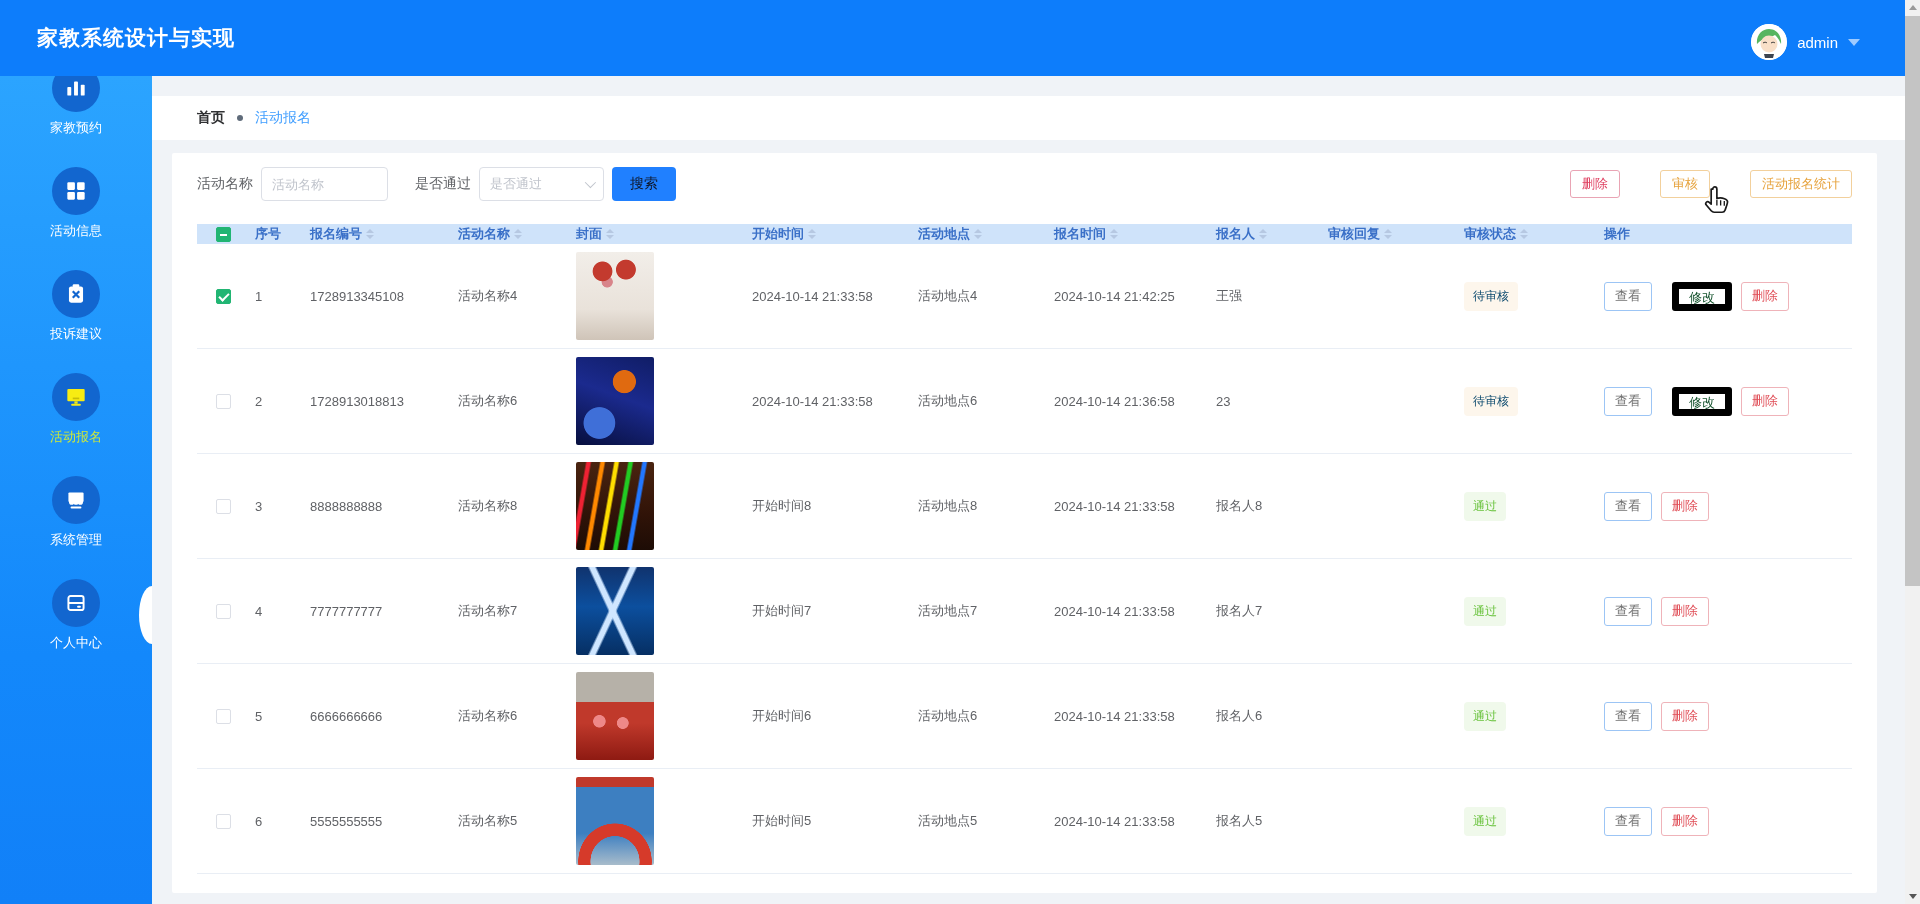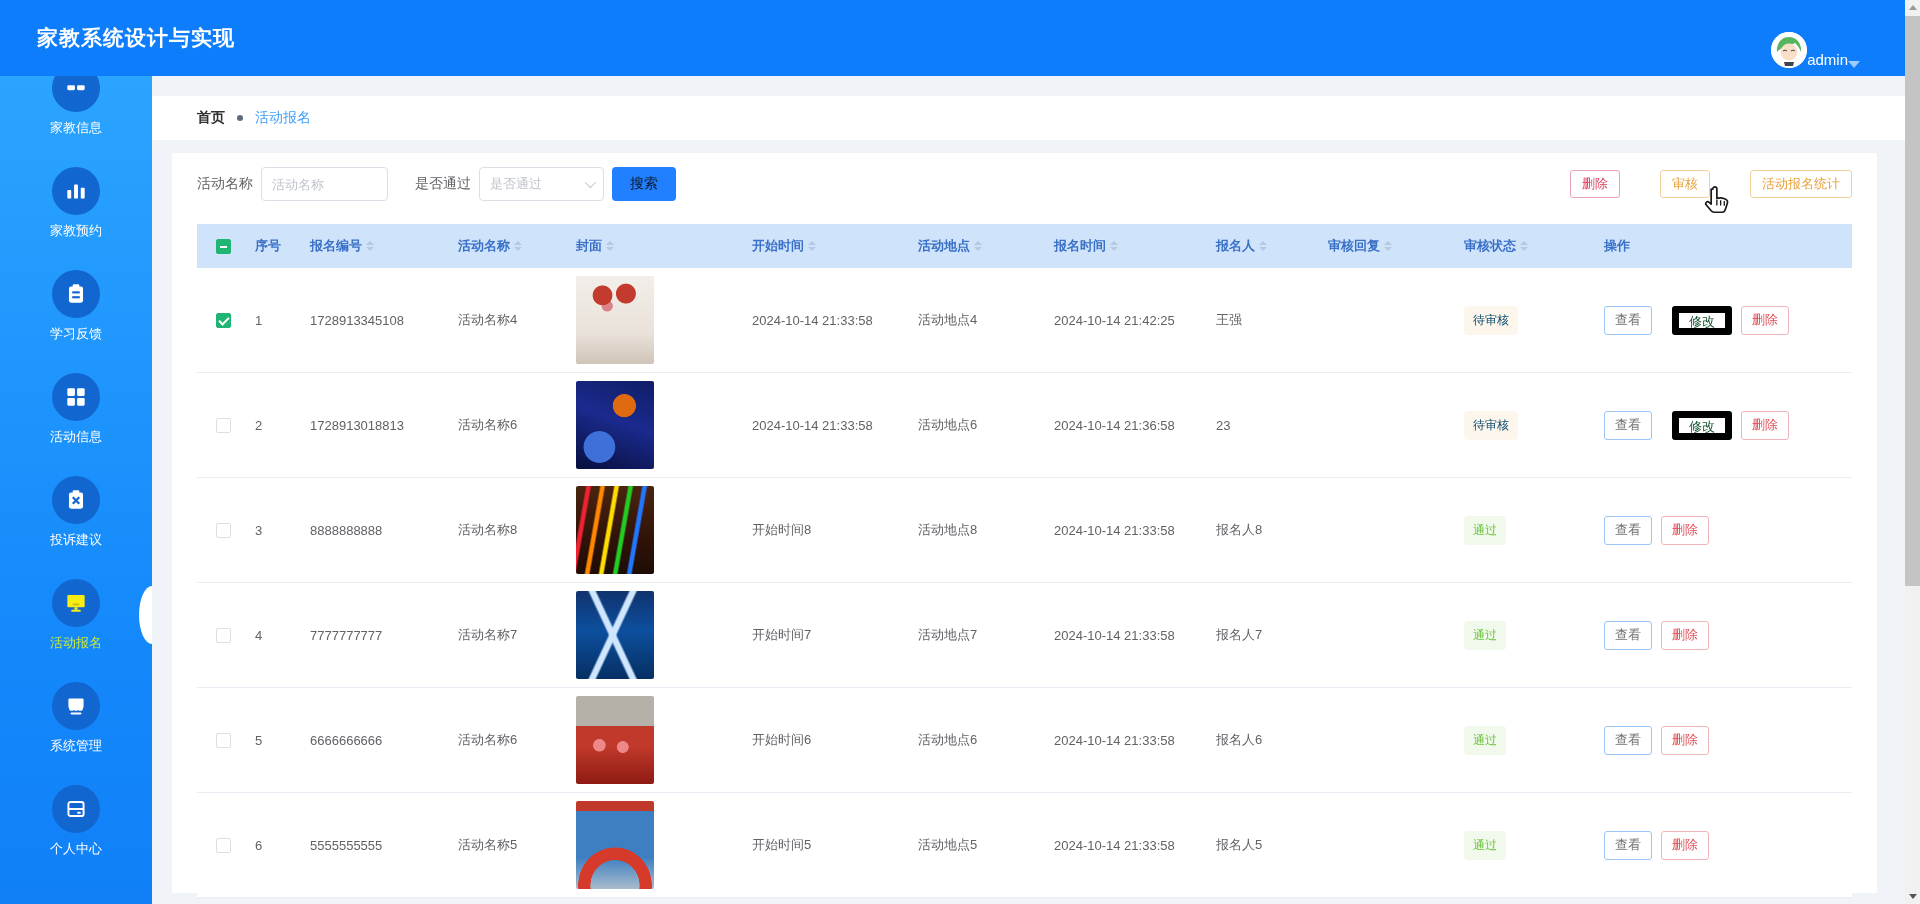--- a/index.html
+++ b/index.html
@@ -2,21 +2,21 @@
 <html><head>
 <meta charset="utf-8">
 <style>
   * { margin:0; padding:0; box-sizing:border-box; }
   html,body { width:1920px; height:904px; overflow:hidden; font-family:"Liberation Sans","DejaVu Sans",sans-serif; background:#f0f3f7; }
   .stage { position:absolute; width:1920px; height:904px; overflow:hidden;padding-left:40px; }
 
   
   .topbar { position:absolute; left:0; top:0; width:1905px; height:76px; background:#0d7dfb; z-index:5; }
   .logo { position:absolute; left:37px; top:24px; color:#fff; font-size:21px; font-weight:700; letter-spacing:1px; }
-  .user-menu { position:absolute; right:45px; top:28px; height:40px; display:flex; align-items:flex-end; cursor:pointer; }
+  .user-menu { position:absolute; right:45px; top:22px; height:40px; display:flex; align-items:center; gap:10px; cursor:pointer; }
   .avatar { width:36px; height:36px; border-radius:50%; background:#fff; overflow:hidden; flex:0 0 auto; }
   .username { color:#fff; font-size:15px; }
   .caret-down { width:0; height:0; border-left:6px solid transparent; border-right:6px solid transparent; border-top:7px solid #9ecbff; }
 
   
   .sidebar { position:absolute; left:0; top:76px; width:152px; bottom:0; background:linear-gradient(180deg,#2ba4ff 0%,#1388fb 70%,#1180f8 100%); overflow:hidden; z-index:4; }
   .side-item { height:103px; display:flex; flex-direction:column; align-items:center; cursor:pointer; }
   .side-item:first-child { margin-top:-12px; }
   .side-ico { width:48px; height:48px; border-radius:50%; background:#1266cf; display:flex; align-items:center; justify-content:center; }
   .side-label { margin-top:7px; color:#fff; font-size:13px; }
@@ -42,21 +42,21 @@
   .chev { width:8px; height:8px; border-right:1.5px solid #c0c4cc; border-bottom:1.5px solid #c0c4cc; transform:rotate(45deg) translateY(-2px); }
   .btn-search { margin-left:8px; width:64px; height:34px; background:#2080ff; color:#0f172a; border:none; border-radius:4px; font-size:14px; cursor:pointer; font-family:inherit; }
   .toolbar { margin-left:auto; display:flex; gap:10px; }
   .tb-btn { height:28px; padding:0 11px; background:#fff; border-radius:3px; font-size:13px; cursor:pointer; font-family:inherit; white-space:nowrap; }
   .tb-del { border:1px solid #e9a4b4; color:#df3d5e; }
   .tb-orange { border:1px solid #f2d09c; color:#e6a23c;margin-left:30px; }
 
   
   .table { position:absolute; left:25px; right:25px; top:71px; }
   .thead, .trow { display:grid; grid-template-columns:52px 55px 148px 118px 176px 166px 136px 162px 112px 136px 140px 1fr; align-items:center; }
-  .thead { height:44px; background:#cfe3fa; }
+  .thead { height:20px; background:#cfe3fa; }
   .th { font-size:13px; color:#3a70c8; font-weight:600; display:flex; align-items:center; gap:4px; padding-left:6px; cursor:pointer; }
   .sort { display:flex; flex-direction:column; gap:2px; }
   .sort i { display:block; width:0; height:0; border-left:4px solid transparent; border-right:4px solid transparent; }
   .sort .up { border-bottom:4px solid #b6c8e2; }
   .sort .dn { border-top:4px solid #b6c8e2; }
   .trow { height:105px; border-bottom:1px solid #e9eef5; background:#fff; }
   .td { font-size:13px; color:#606266; padding-left:6px; }
   .td-cb, .th-cb { display:flex; justify-content:center; padding-left:0; }
   .cb { width:15px; height:15px; border:1px solid #dcdfe6; border-radius:2px; background:#fff; cursor:pointer; position:relative; }
   .cb.checked, .cb.indeterminate { background:#21b573; border-color:#21b573; }
@@ -109,46 +109,26 @@
       </div>
       <span class="username">admin</span>
       <span class="caret-down"></span>
     </div>
   </header>
 
   <aside class="sidebar">
     <div class="side-item">
       <span class="side-ico">
         <svg width="26" height="26" viewBox="0 0 24 24">
-            <rect x="4" y="9.5" width="7" height="4.5" rx="1.2" fill="#fff"></rect>
-            <rect x="13" y="9.5" width="7" height="4.5" rx="1.2" fill="#fff"></rect>
-          </svg>
-      </span>
-      <span class="side-label">家教信息</span>
-    </div>
-    <div class="side-item">
-      <span class="side-ico">
-        <svg width="26" height="26" viewBox="0 0 24 24">
             <rect x="4" y="11" width="3.6" height="8" rx="0.8" fill="#fff"></rect>
             <rect x="10.2" y="6" width="3.6" height="13" rx="0.8" fill="#fff"></rect>
             <rect x="16.4" y="9" width="3.6" height="10" rx="0.8" fill="#fff"></rect>
           </svg>
       </span>
       <span class="side-label">家教预约</span>
-    </div>
-    <div class="side-item">
-      <span class="side-ico">
-        <svg width="26" height="26" viewBox="0 0 24 24">
-            <rect x="9" y="3" width="6" height="4" rx="1" fill="#fff"></rect>
-            <rect x="5.5" y="5" width="13" height="15" rx="2" fill="#fff"></rect>
-            <rect x="8.5" y="9.5" width="7" height="2" fill="#1266cf"></rect>
-            <rect x="8.5" y="14" width="7" height="2" fill="#1266cf"></rect>
-          </svg>
-      </span>
-      <span class="side-label">学习反馈</span>
     </div>
     <div class="side-item">
       <span class="side-ico">
         <svg width="26" height="26" viewBox="0 0 24 24">
             <rect x="4" y="4" width="7" height="7" rx="1" fill="#fff"></rect>
             <rect x="13" y="4" width="7" height="7" rx="1" fill="#fff"></rect>
             <rect x="4" y="13" width="7" height="7" rx="1" fill="#fff"></rect>
             <rect x="13" y="13" width="7" height="7" rx="1" fill="#fff"></rect>
           </svg>
       </span>

